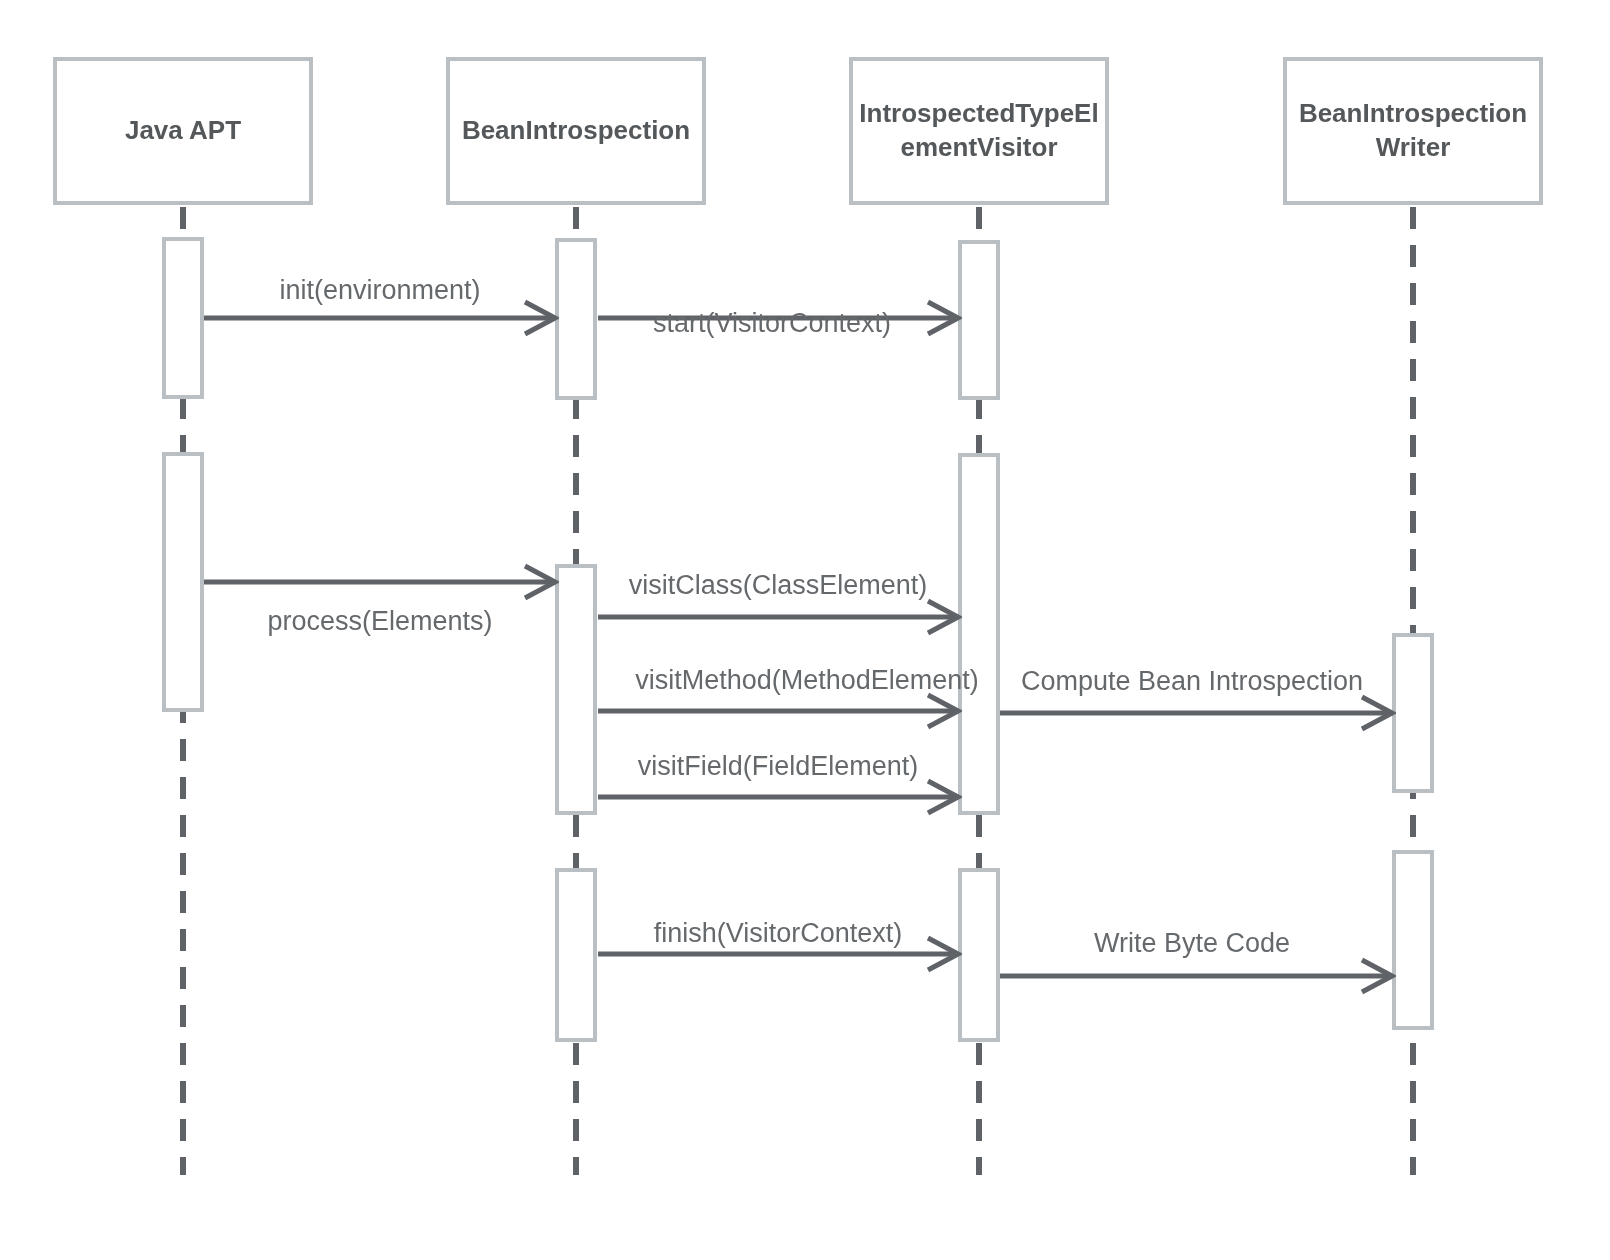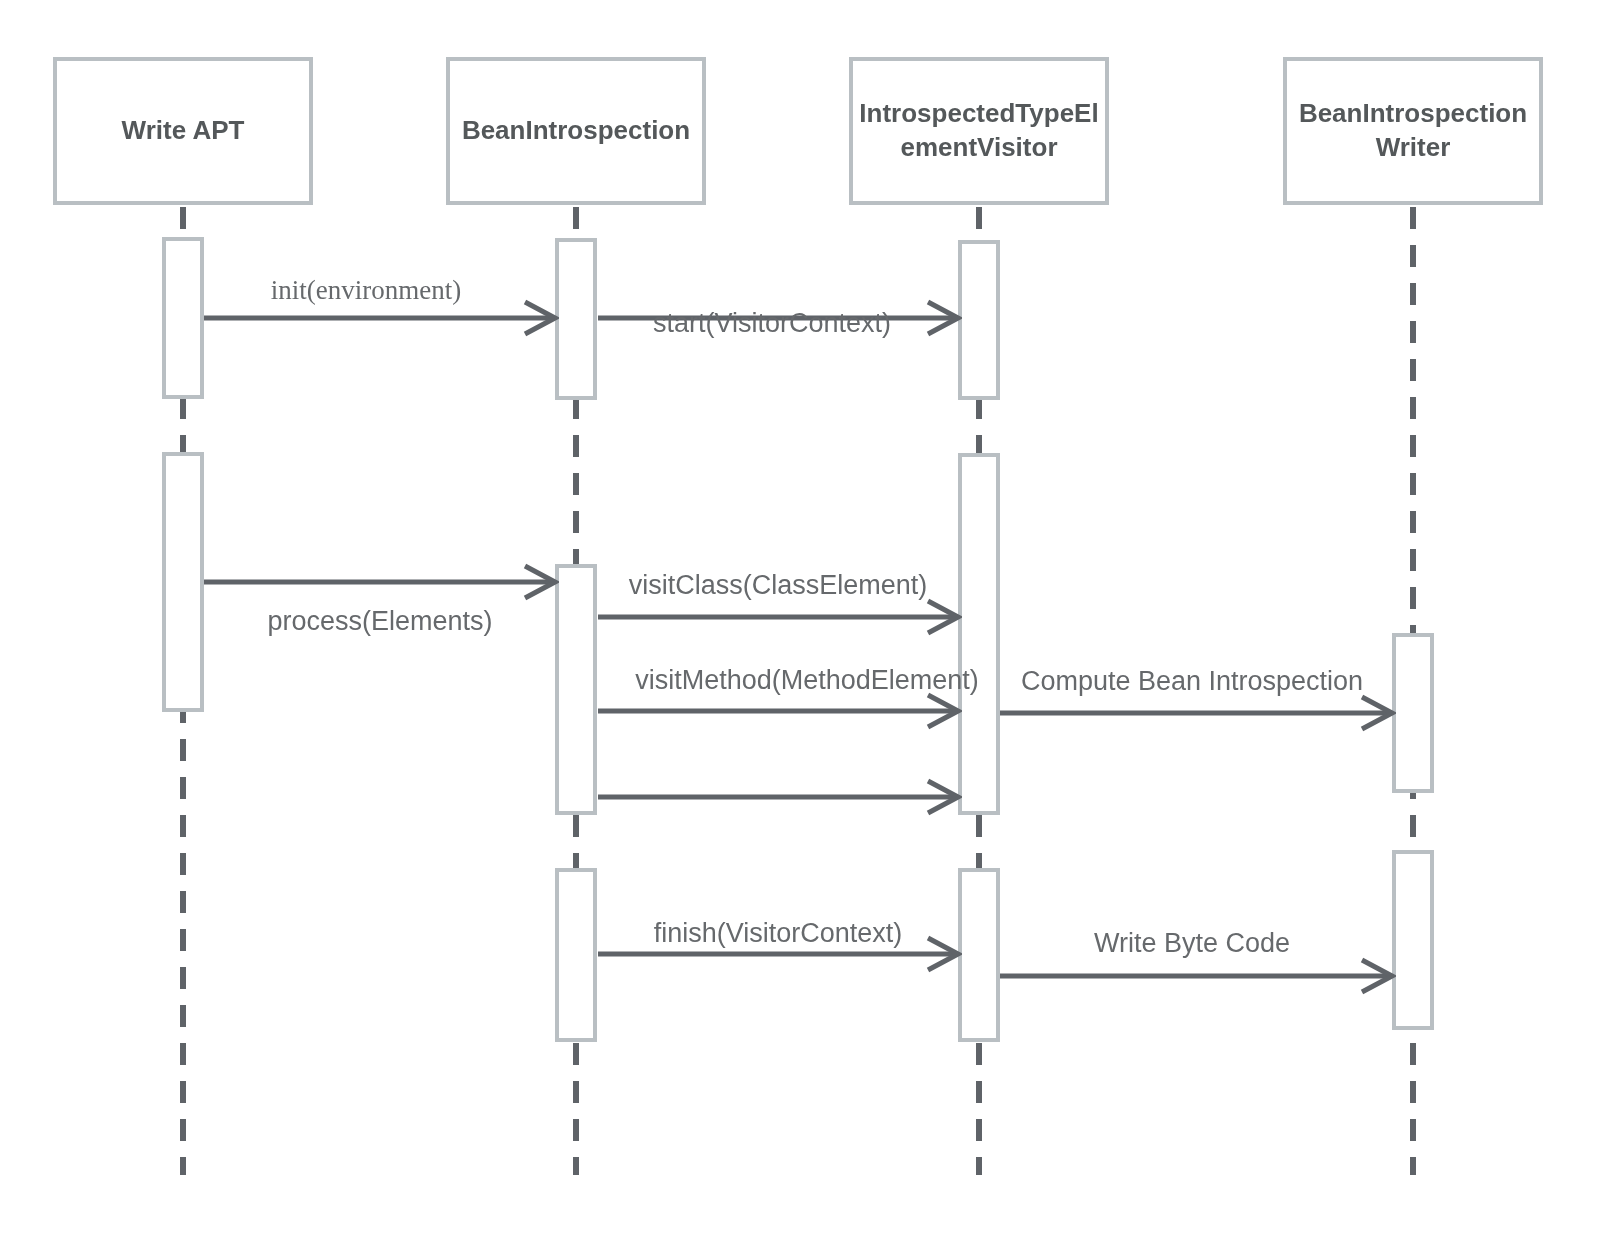--- a/index.html
+++ b/index.html
@@ -92,29 +92,30 @@
     <line x1="598" y1="318" x2="956" y2="318" stroke="#5f6368" stroke-width="5" marker-end="url(#ah)"></line>
     <line x1="204" y1="582" x2="553" y2="582" stroke="#5f6368" stroke-width="5" marker-end="url(#ah)"></line>
     <line x1="598" y1="617" x2="956" y2="617" stroke="#5f6368" stroke-width="5" marker-end="url(#ah)"></line>
     <line x1="598" y1="711" x2="956" y2="711" stroke="#5f6368" stroke-width="5" marker-end="url(#ah)"></line>
     <line x1="1000" y1="713" x2="1390" y2="713" stroke="#5f6368" stroke-width="5" marker-end="url(#ah)"></line>
     <line x1="598" y1="797" x2="956" y2="797" stroke="#5f6368" stroke-width="5" marker-end="url(#ah)"></line>
     <line x1="598" y1="954" x2="956" y2="954" stroke="#5f6368" stroke-width="5" marker-end="url(#ah)"></line>
     <line x1="1000" y1="976" x2="1390" y2="976" stroke="#5f6368" stroke-width="5" marker-end="url(#ah)"></line>
   </svg>
 
-  <div class="msg-label" style="left:366px;  top:290px;font-family:Liberation Serif, serif;">init(environment)</div>
+  <div class="msg-label" style="left:380px;  top:290px;">init(environment)</div>
   <div class="msg-label" style="left:772px;  top:291px;margin-top:32px;">start(VisitorContext)</div>
   <div class="msg-label" style="left:380px;  top:581px;margin-top:40px;">process(Elements)</div>
   <div class="msg-label" style="left:778px;  top:585px;">visitClass(ClassElement)</div>
   <div class="msg-label" style="left:778px;  top:680px;margin-left:29px;">visitMethod(MethodElement)</div>
   <div class="msg-label" style="left:1192px; top:681px;">Compute Bean Introspection</div>
+  <div class="msg-label" style="left:778px;  top:766px;">visitField(FieldElement)</div>
   <div class="msg-label" style="left:778px;  top:925px;margin-top:8px;">finish(VisitorContext)</div>
   <div class="msg-label" style="left:1192px; top:943px;">Write Byte Code</div>
 
-  <div class="pbox" style="left:53px;">Write APT</div>
+  <div class="pbox" style="left:53px;">Java APT</div>
   <div class="pbox" style="left:446px;">BeanIntrospection</div>
   <div class="pbox" style="left:849px;">IntrospectedTypeEl
 ementVisitor</div>
   <div class="pbox" style="left:1283px;">BeanIntrospection
 Writer</div>
 
 </div>
 
 </body></html>

